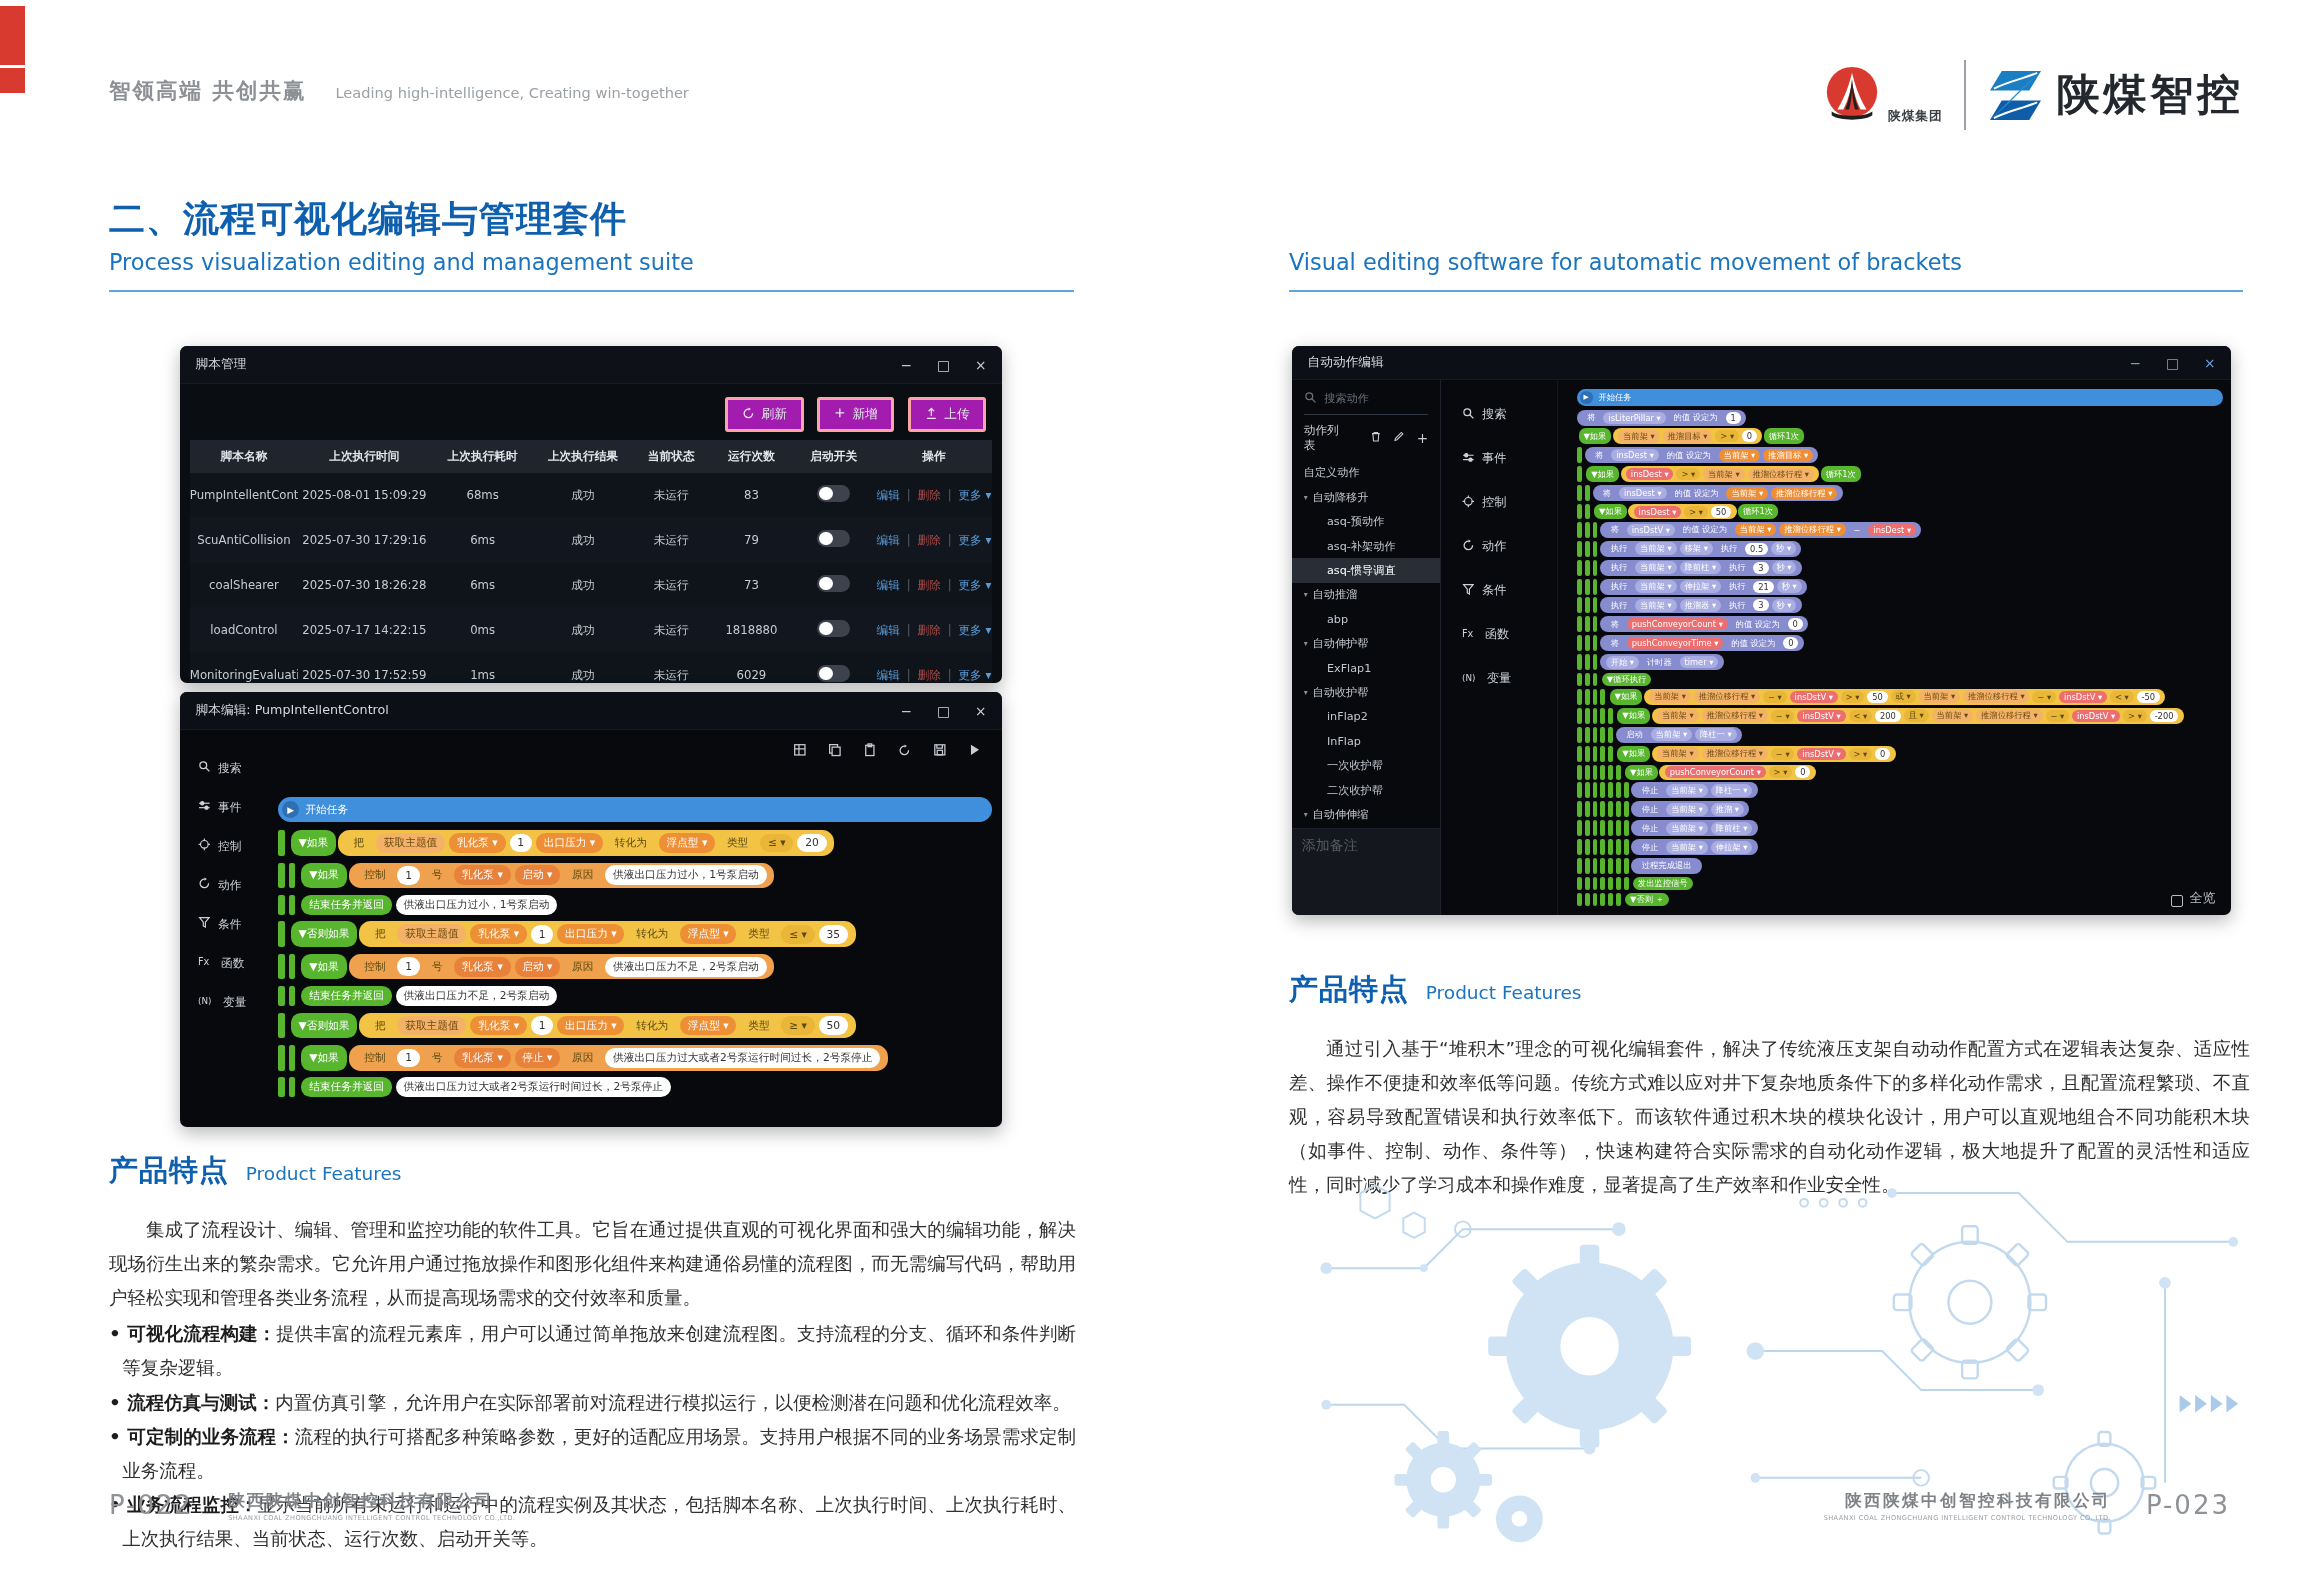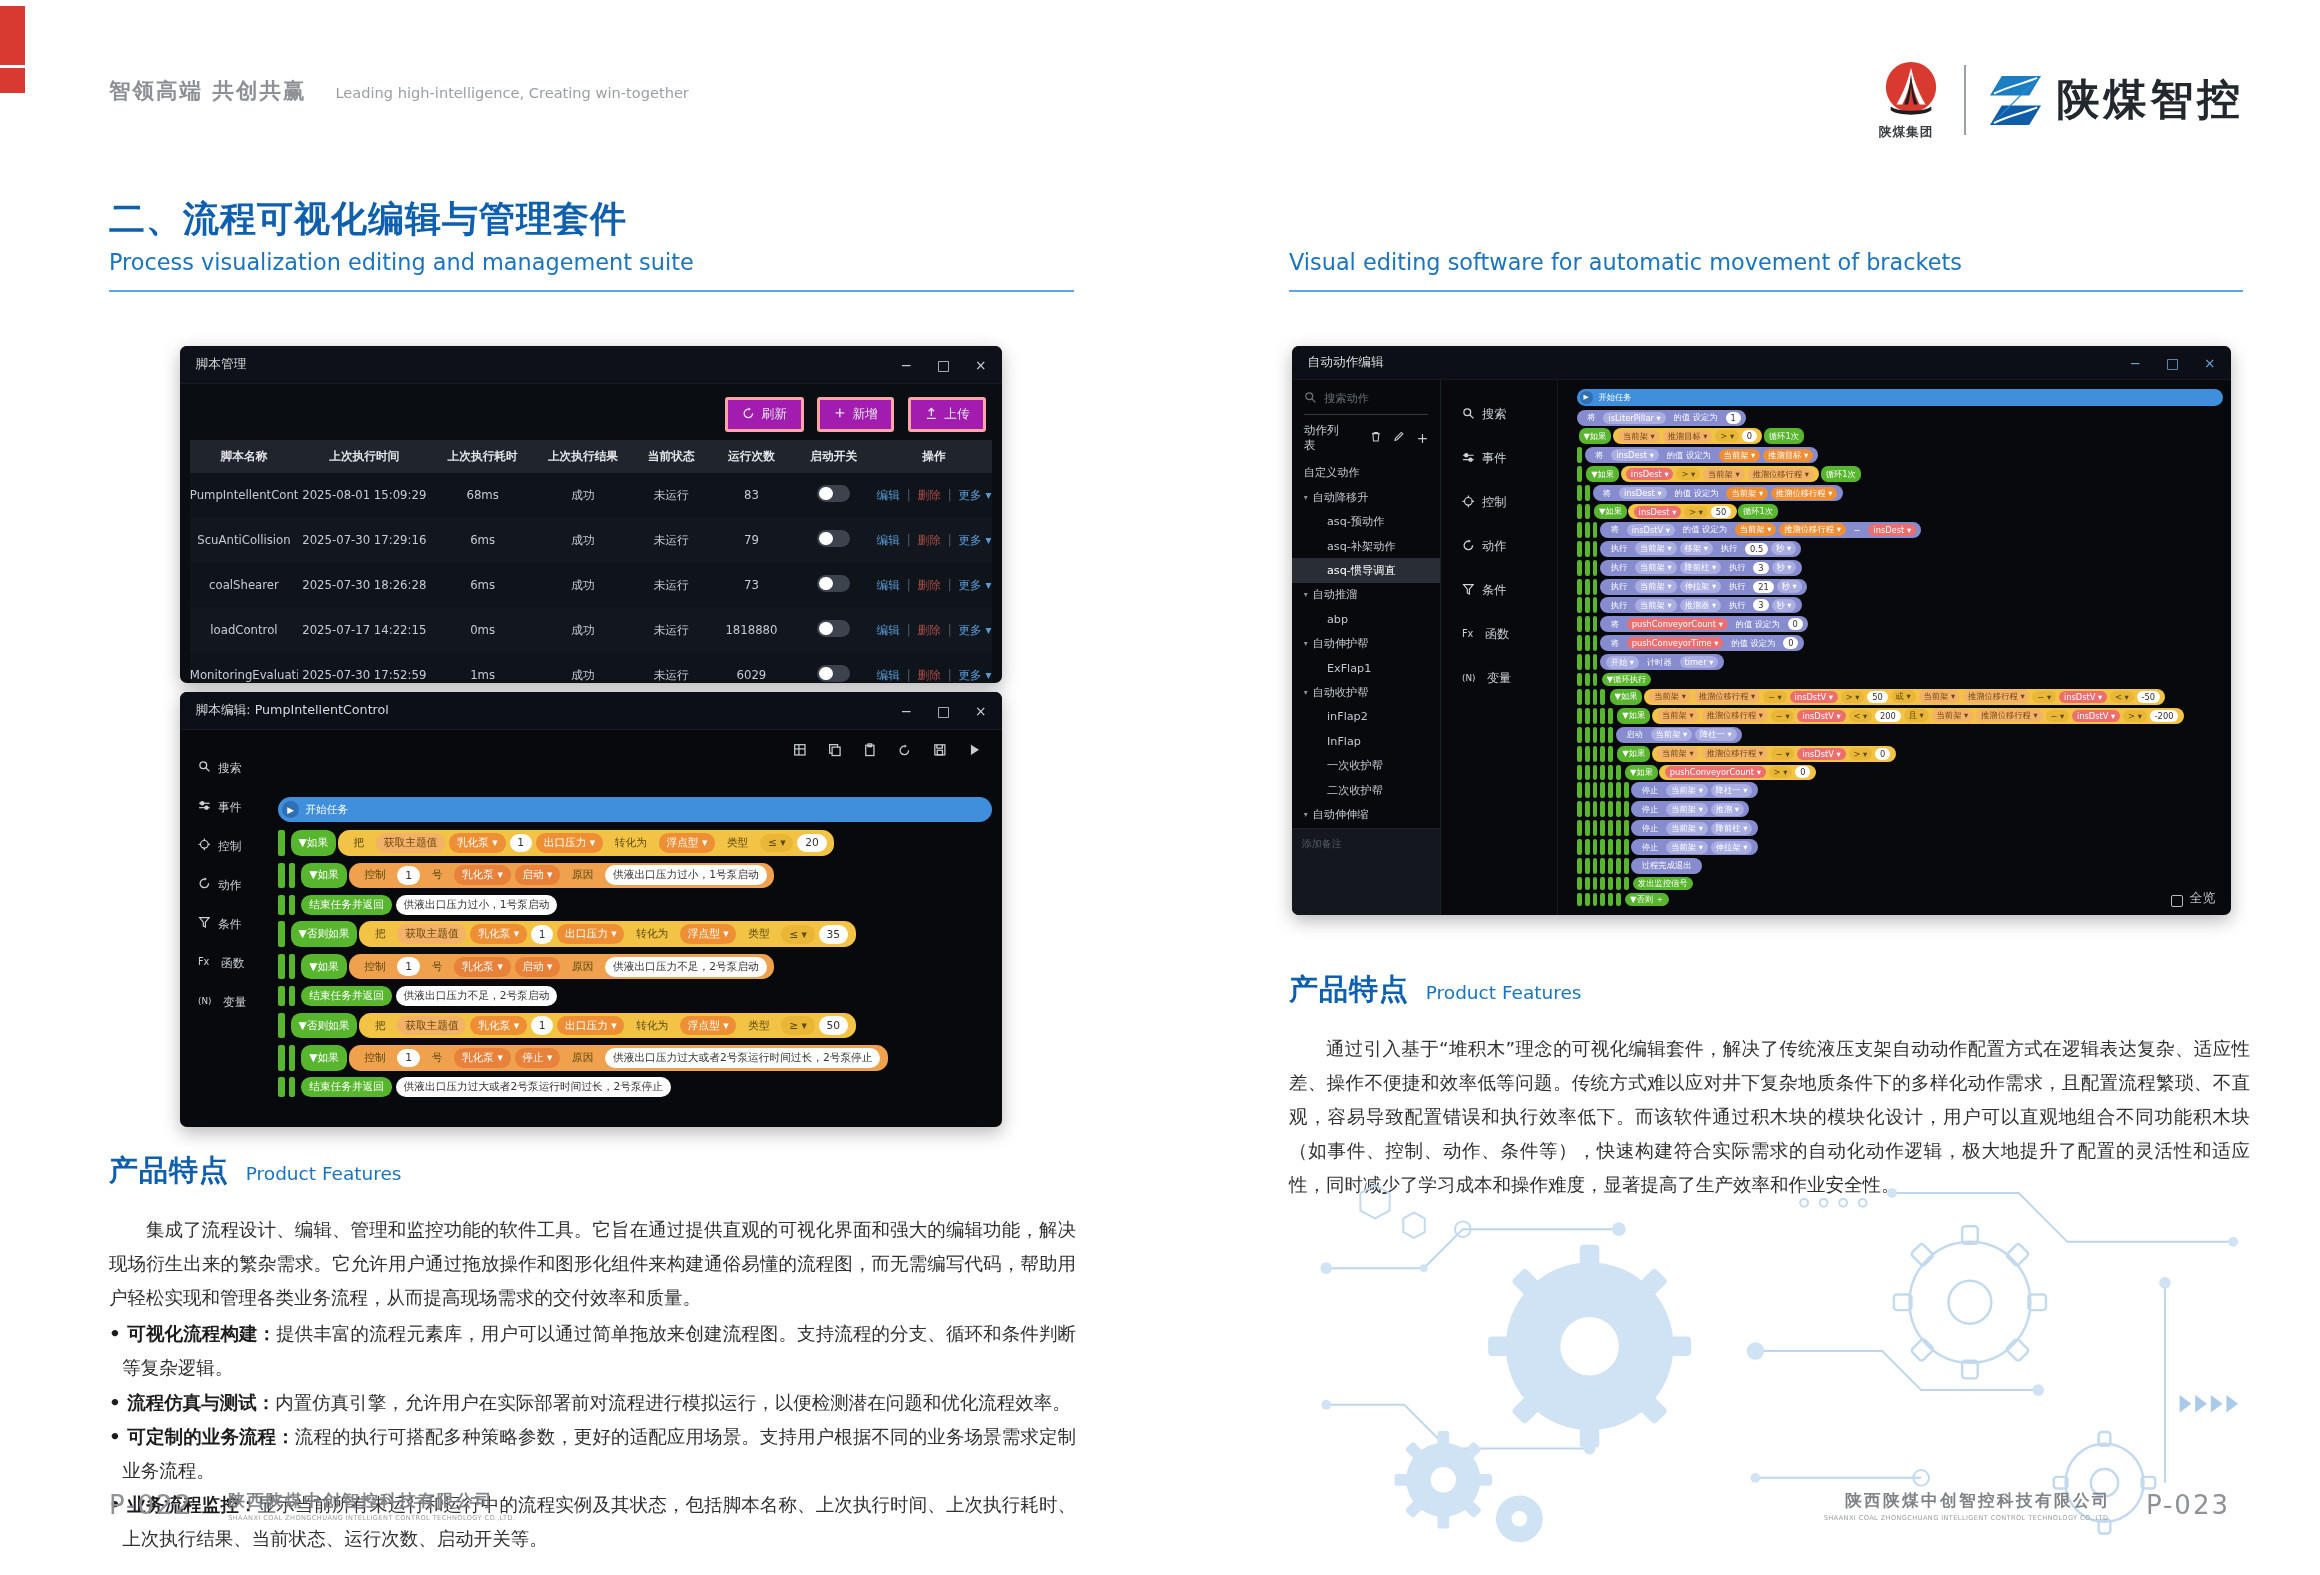--- a/index.html
+++ b/index.html
@@ -5,21 +5,21 @@
   html,body{margin:0;padding:0;background:#888;}
   .page{position:relative;width:2320px;height:1575px;background:#ffffff;overflow:hidden;
         font-family:"DejaVu Sans","Liberation Sans",sans-serif;color:#333;text-decoration:underline;}
   
   .red-tab{position:absolute;left:0;top:5.9px;width:25px;height:59px;background:#d93a30;}
   .red-tab2{position:absolute;left:0;top:68px;width:25px;height:25px;background:#d93a30;}
   .tagline{position:absolute;left:109px;top:76px;display:flex;align-items:baseline;gap:29px;}
   .tag-zh{font-size:21.5px;font-weight:700;color:#8d9195;letter-spacing:2px;}
   .tag-en{font-size:14.6px;color:#9aa0a5;}
   .logos{position:absolute;right:76px;top:60px;display:flex;align-items:center;gap:21.5px;}
-  .logo1{display:flex;flex-direction:column;align-items:flex-start;gap:3.9px;}
+  .logo1{display:flex;flex-direction:row;align-items:flex-end;gap:3.9px;}
   .logo1 .cap{font-size:12.7px;font-weight:700;color:#3a3f44;letter-spacing:1px;}
   .logo-divider{width:2px;height:70px;background:#9aa0a5;}
   .logo2{display:flex;align-items:center;gap:13.7px;}
   .brand{font-size:43px;font-weight:900;color:#22282e;letter-spacing:3.9px;}
   
   .sec-title{position:absolute;font-size:36px;font-weight:800;color:#0e5fae;letter-spacing:1px;}
   .sec-sub{position:absolute;font-size:22.4px;color:#1a74bf;}
   .sec-line{position:absolute;height:2px;background:#5aa9de;}
   
   .win{position:absolute;background:#0a0d12;border-radius:7px;overflow:hidden;
@@ -86,21 +86,21 @@
   .w3-search{display:flex;align-items:center;gap:7.8px;margin:11.7px 11.7px 7.8px 11.7px;padding-bottom:7.8px;
              border-bottom:1px solid #333a43;color:#6a7078;font-size:11.2px;}
   .w3-listhead{display:flex;align-items:center;margin:7.8px 11.7px;color:#c7ccd3;font-size:11.7px;gap:11.7px;}
   .w3-listhead .sp{flex:1;}
   .w3-items{overflow:hidden;}
   .ali{display:flex;align-items:center;height:24.4px;font-size:11.2px;color:#c3c8cf;padding-left:11.7px;gap:4.9px;}
   .ali.lv1{padding-left:35px;}
   .ali.sel{background:#282d36;color:#fff;}
   .ali .car{font-size:7.8px;color:#8a9097;}
   .w3-note{position:absolute;left:0;right:0;bottom:0;height:70px;background:#14171d;
-           color:#565c64;font-size:10px;padding:7.8px 9.8px;border-top:1px solid #1d222a;}
+           color:#565c64;font-size:14px;padding:7.8px 9.8px;border-top:1px solid #1d222a;}
   .w3-cats{position:absolute;left:148px;top:33px;bottom:0;width:117px;border-right:1px solid #14181f;
            padding-top:13.7px;}
   .w3-cats .ed-item{height:44px;padding-left:21.5px;font-size:12.2px;}
   .w3-full{position:absolute;right:15.6px;bottom:7.8px;color:#b9bec5;font-size:13px;display:flex;
            align-items:flex-end;gap:6px;}
   .w3-full .sq{width:10.7px;height:10.7px;border:1.3px solid #b9bec5;border-radius:2px;}
   
   .features{position:absolute;}
   .feat-zh{font-size:29px;font-weight:800;color:#0e5fae;letter-spacing:1px;}
   .feat-en{font-size:18.5px;color:#1a74bf;margin-left:11.7px;}

